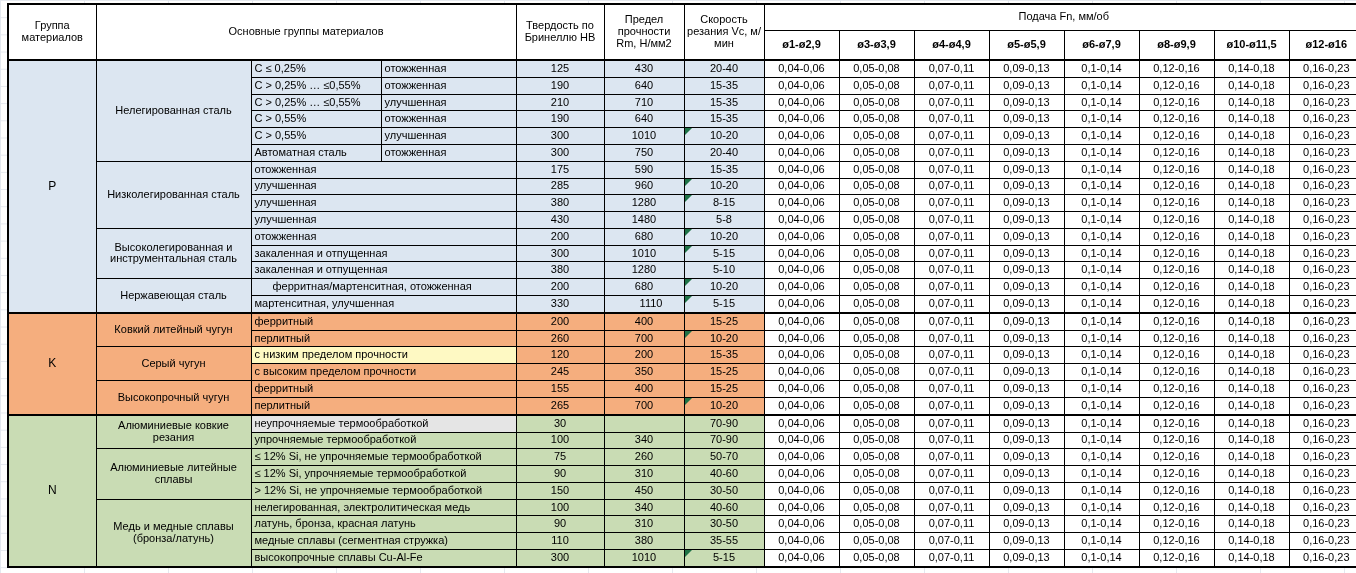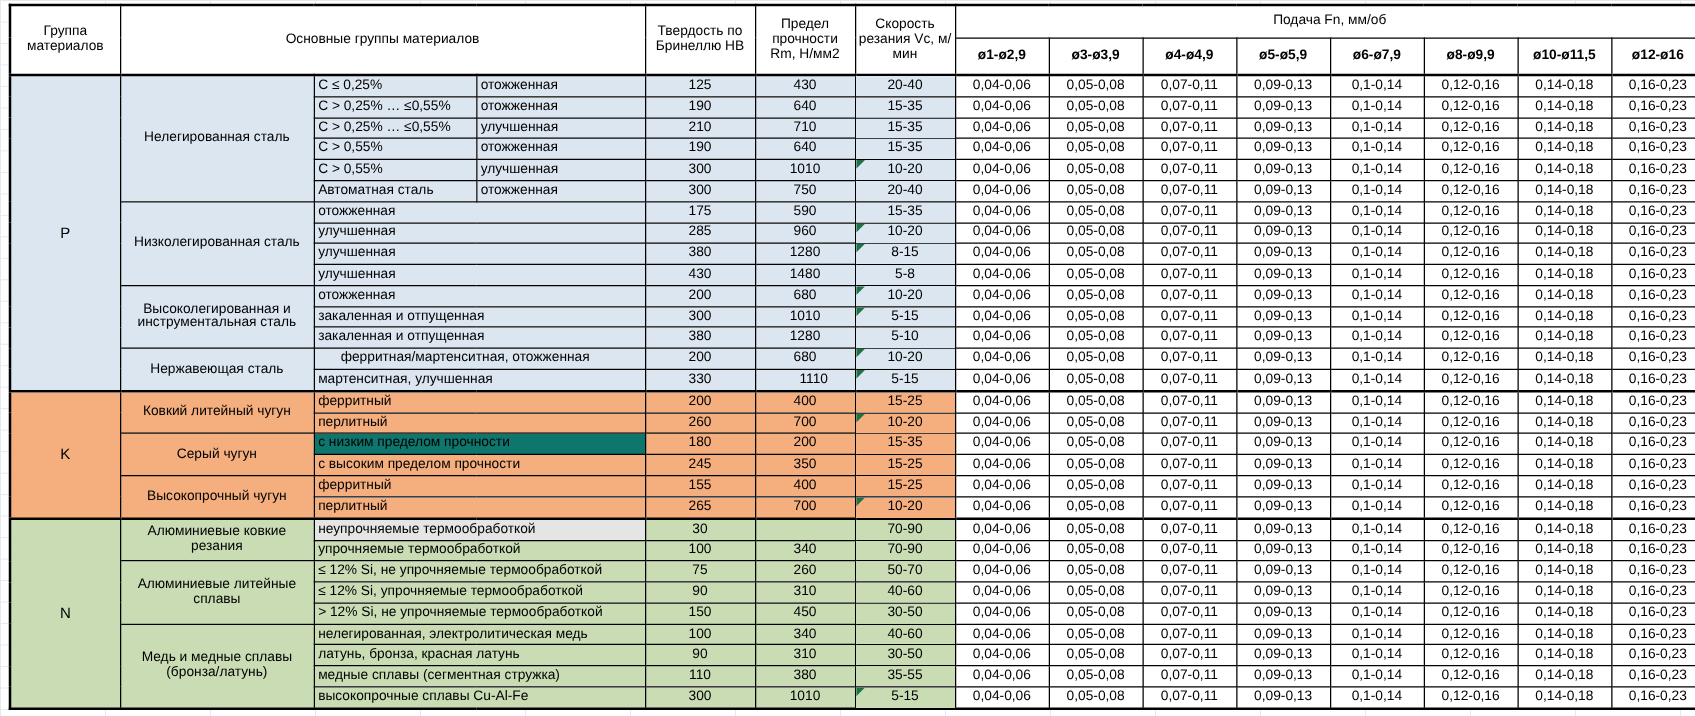--- a/index.html
+++ b/index.html
@@ -339,22 +339,22 @@
           <td>0,05-0,08</td>
           <td>0,07-0,11</td>
           <td>0,09-0,13</td>
           <td>0,1-0,14</td>
           <td>0,12-0,16</td>
           <td>0,14-0,18</td>
           <td>0,16-0,23</td>
         </tr>
         <tr>
           <td class="grp" rowspan="2" style="background: rgb(245, 174, 126);">Серый чугун</td>
-          <td class="lft" colspan="2" style="background: #0f766e;">с низким пределом прочности</td>
-          <td style="background: rgb(245, 174, 126);">180</td>
+          <td class="lft" colspan="2" style="background: #fef9c3;">с низким пределом прочности</td>
+          <td style="background: rgb(245, 174, 126);">120</td>
           <td style="background: rgb(245, 174, 126);">200</td>
           <td class="vc" style="background: rgb(245, 174, 126);">15-35</td>
           <td>0,04-0,06</td>
           <td>0,05-0,08</td>
           <td>0,07-0,11</td>
           <td>0,09-0,13</td>
           <td>0,1-0,14</td>
           <td>0,12-0,16</td>
           <td>0,14-0,18</td>
           <td>0,16-0,23</td>

